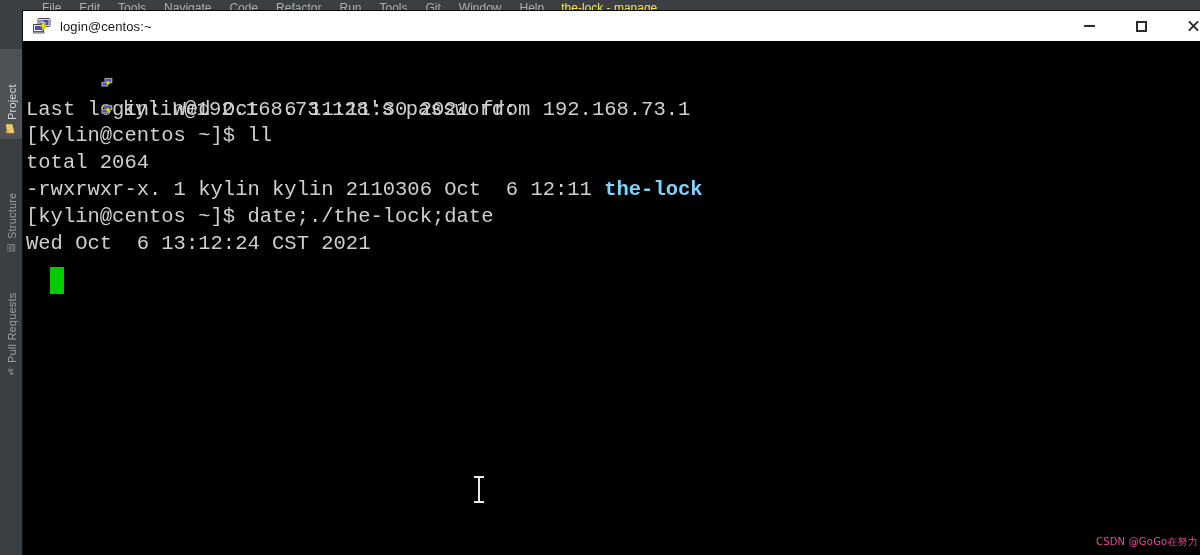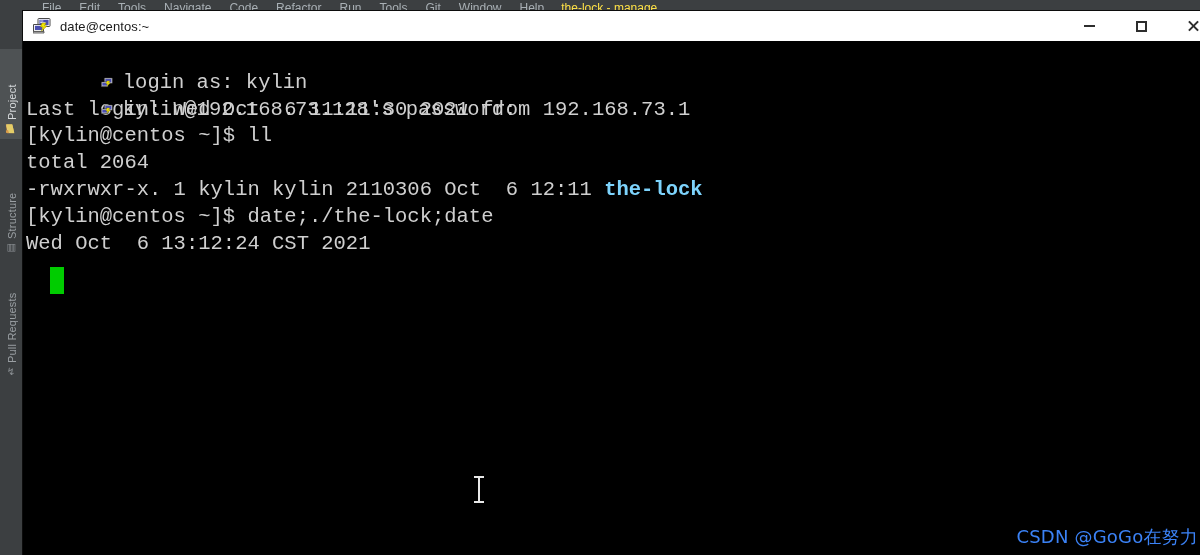--- a/index.html
+++ b/index.html
@@ -246,22 +246,22 @@
   }
   #ibeam .cap.t { top: 1px; }
   #ibeam .cap.b { bottom: 1px; }
 
   
   #watermark {
     position: absolute;
     right: 10px;
     bottom: 6px;
     font-family: "DejaVu Sans", sans-serif;
-    font-size: 18px;
-    color: #3b82f6;
+    font-size: 10px;
+    color: #ec4899;
     letter-spacing: .2px;
     white-space: nowrap;
   }
 </style>
 </head>
 <body>
 
 <div id="ide">
 
   <div id="ide-body"></div>
@@ -309,21 +309,21 @@
     <svg id="putty-icon" viewBox="0 0 18 16">
       <rect x="5" y="0.5" width="12" height="8" rx="0.8" fill="#ffffff" stroke="#4a4a4a" stroke-width="1"></rect>
       <rect x="6.4" y="1.8" width="9.2" height="5.4" fill="#4a4fb0"></rect>
       <rect x="7.2" y="2.6" width="3.2" height="0.8" fill="#ffffff"></rect>
       <rect x="7.2" y="4.1" width="5.4" height="0.8" fill="#ffffff"></rect>
       <path d="M0.5 6.5 L10.5 6.5 L10.5 13.5 L0.5 13.5 Z" fill="#ffffff" stroke="#4a4a4a" stroke-width="1"></path>
       <rect x="1.9" y="7.8" width="7.2" height="4.2" fill="#4a4fb0"></rect>
       <path d="M0 15 L11 15 L11 13.4 L0 13.4 Z" fill="#c9c9c9" stroke="#4a4a4a" stroke-width="0.8"></path>
       <path d="M9 5 L13 5 L11.5 8 L14 8 L8.5 13 L10 9 L7.5 9 Z" fill="#f3e600" stroke="#9a8f00" stroke-width="0.6"></path>
     </svg>
-    <span id="putty-title-text">date@centos:~</span>
+    <span id="putty-title-text">login@centos:~</span>
 
     <div class="wbtn" id="btn-min">
       <span class="bar"></span>
     </div>
     <div class="wbtn" id="btn-max">
       <span class="sq"></span>
     </div>
     <div class="wbtn" id="btn-close">
       <span class="xline"></span>
     </div>
@@ -331,21 +331,21 @@
 
   <div id="term">
 
     <div class="line">
       <svg class="ico" viewBox="0 0 18 16">
         <rect x="5" y="0.5" width="12" height="8" rx="0.8" fill="#e8e8e8" stroke="#2a2a2a" stroke-width="1"></rect>
         <rect x="6.4" y="1.8" width="9.2" height="5.4" fill="#4a4fb0"></rect>
         <path d="M0.5 6.5 L10.5 6.5 L10.5 13.5 L0.5 13.5 Z" fill="#e8e8e8" stroke="#2a2a2a" stroke-width="1"></path>
         <rect x="1.9" y="7.8" width="7.2" height="4.2" fill="#4a4fb0"></rect>
         <path d="M9 5 L13 5 L11.5 8 L14 8 L8.5 13 L10 9 L7.5 9 Z" fill="#f3e600" stroke="#9a8f00" stroke-width="0.6"></path>
-      </svg><span>login as: kylin</span>
+      </svg>
     </div>
 
     <div class="line">
       <svg class="ico" viewBox="0 0 18 16">
         <rect x="5" y="0.5" width="12" height="8" rx="0.8" fill="#e8e8e8" stroke="#2a2a2a" stroke-width="1"></rect>
         <rect x="6.4" y="1.8" width="9.2" height="5.4" fill="#4a4fb0"></rect>
         <path d="M0.5 6.5 L10.5 6.5 L10.5 13.5 L0.5 13.5 Z" fill="#e8e8e8" stroke="#2a2a2a" stroke-width="1"></path>
         <rect x="1.9" y="7.8" width="7.2" height="4.2" fill="#4a4fb0"></rect>
         <path d="M9 5 L13 5 L11.5 8 L14 8 L8.5 13 L10 9 L7.5 9 Z" fill="#f3e600" stroke="#9a8f00" stroke-width="0.6"></path>
       </svg><span>kylin@192.168.73.128's password:</span>

